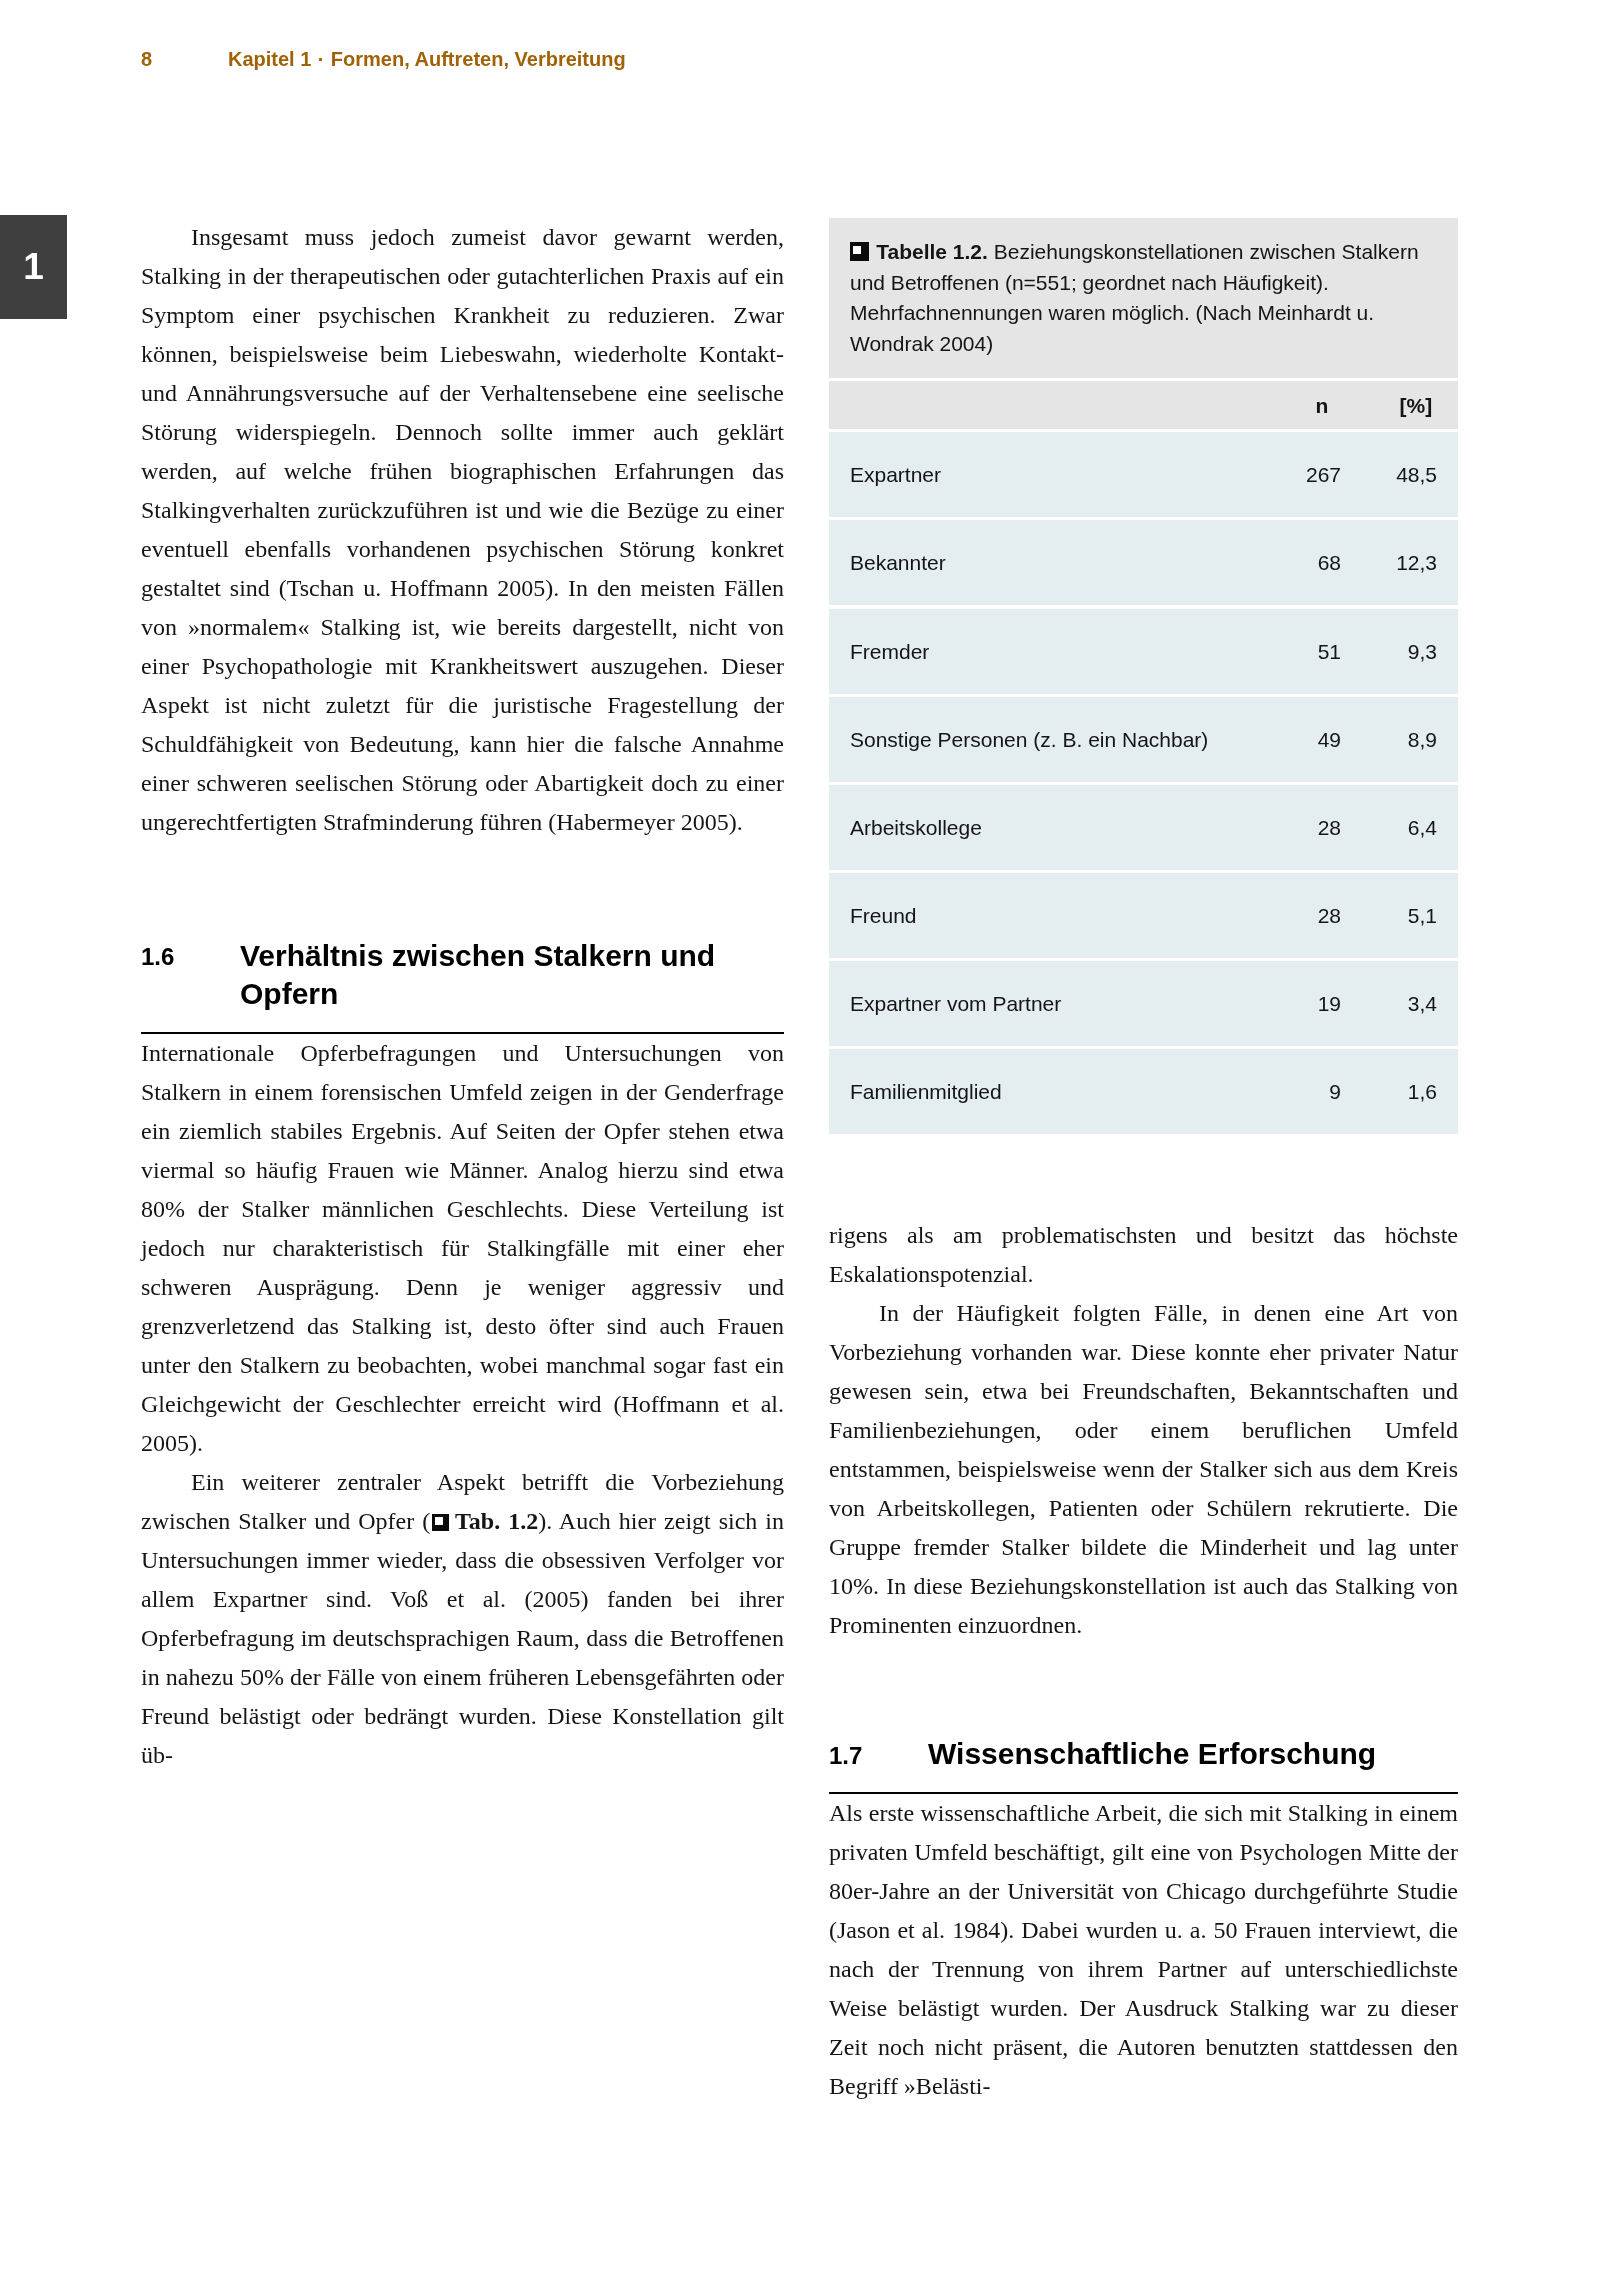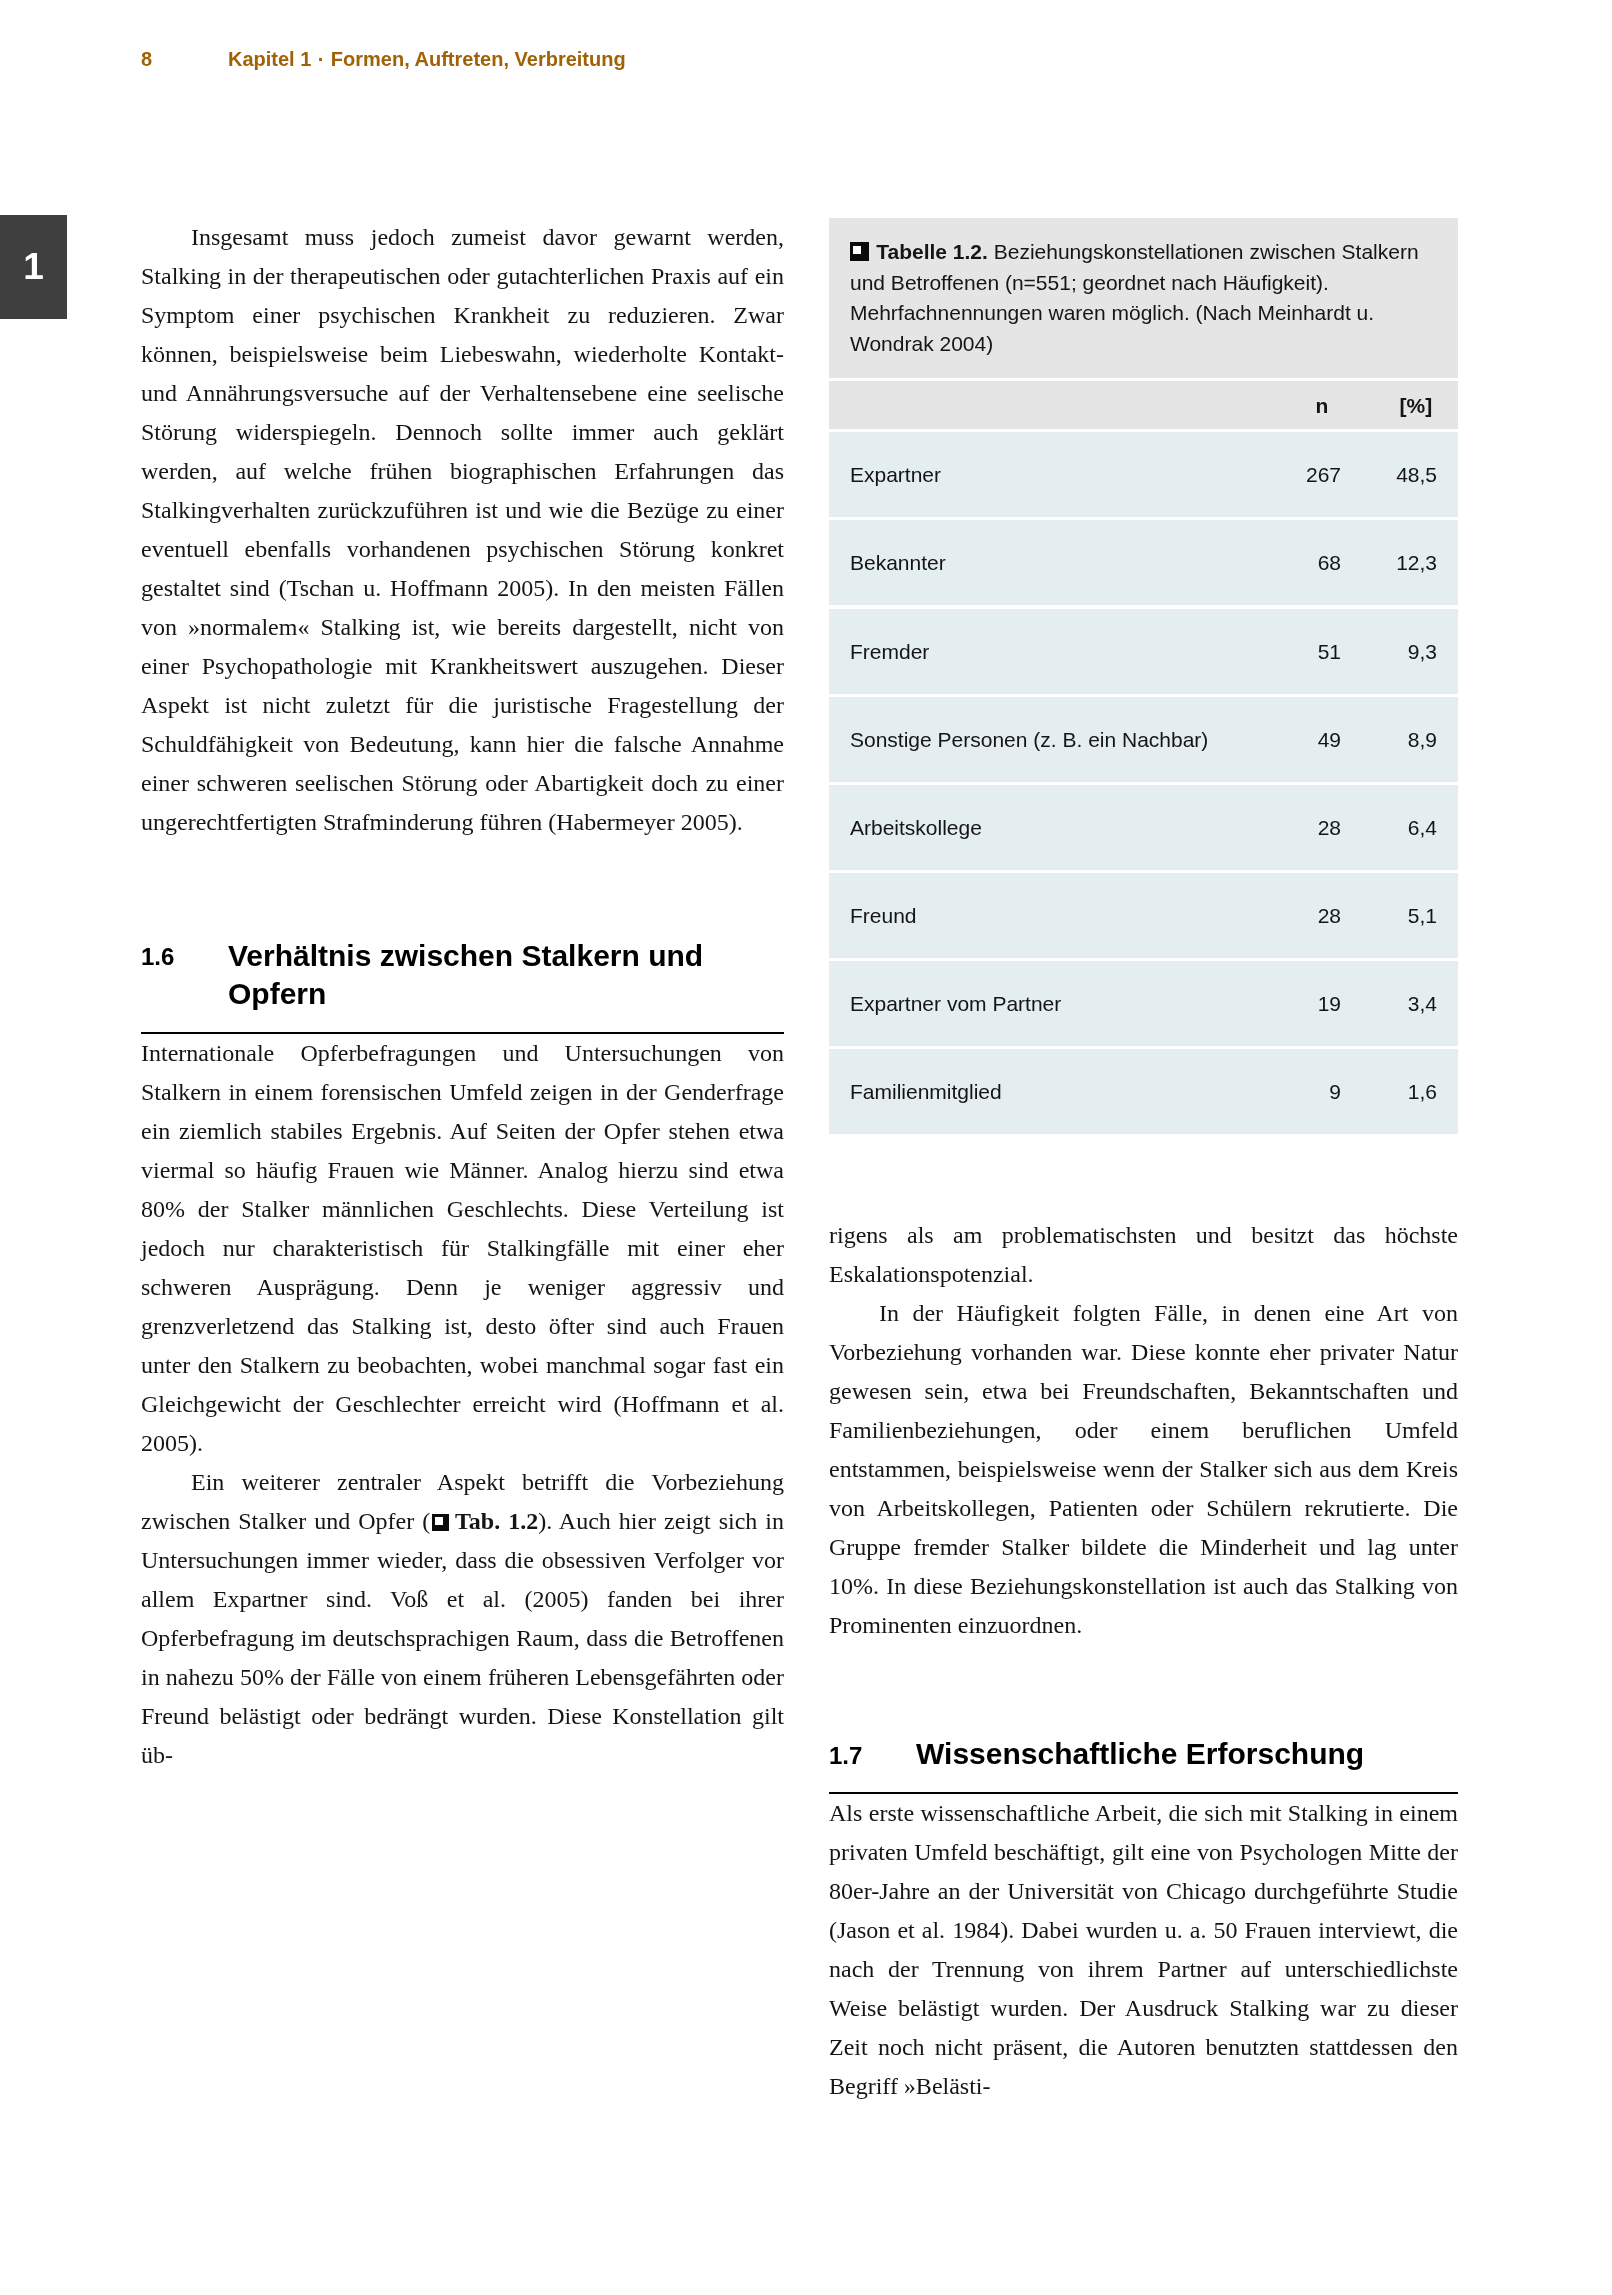--- a/index.html
+++ b/index.html
@@ -73,20 +73,21 @@
   .ref-bold { font-weight: bold; }
 
   
   .section-heading {
     display: flex;
     font-family: "Liberation Sans", sans-serif;
     font-weight: bold;
     color: #000;
     border-bottom: 2.4px solid #000;
     padding-bottom: 19px;
+    gap: 12px;
   }
   .sec-num { flex: none; width: 87px; font-size: 24px; padding-top: 6.4px; }
   .sec-title { font-size: 30px; line-height: 38px; max-width: 498px; }
   .heading-gap-1 { margin-top: 95px; }
   .heading-gap-2 { margin-top: 90px; }
   .after-heading { margin-top: 37px; }
 
   
   .sq-icon {
     display: inline-block;

